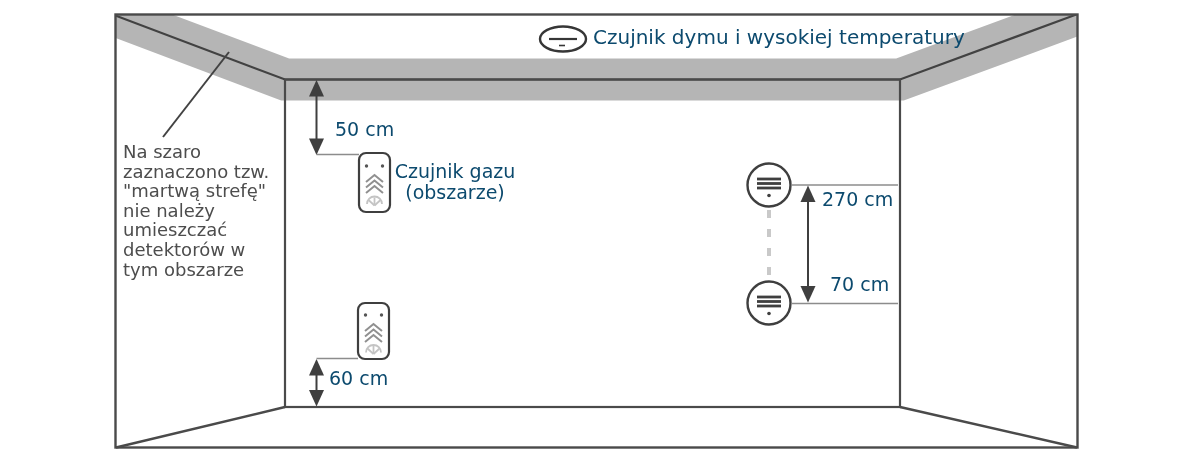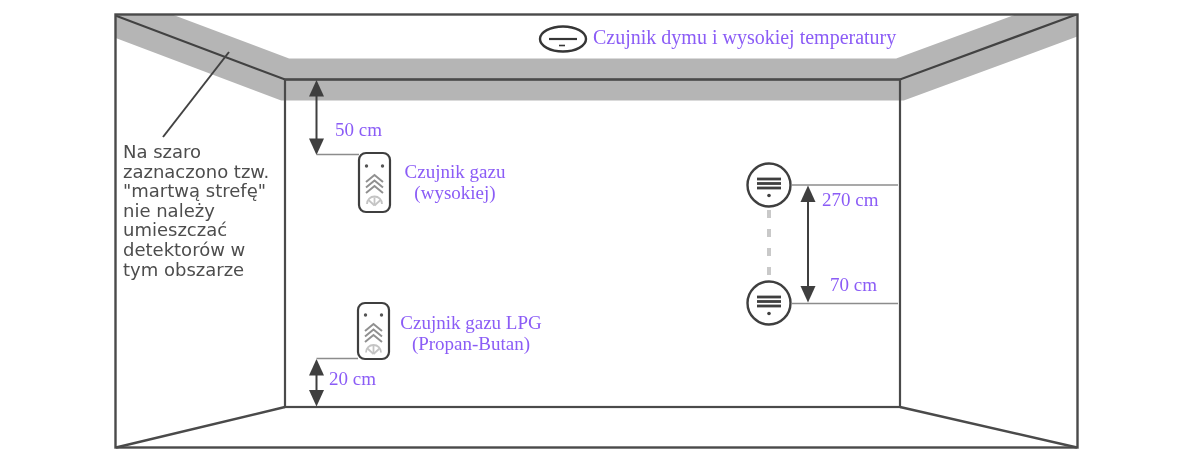--- a/index.html
+++ b/index.html
@@ -8,25 +8,24 @@
     width: 1200px;
     height: 457px;
     background: #ffffff;
     font-family: "DejaVu Sans", "Liberation Sans", sans-serif;
     color: #4d4d4d;
     overflow: hidden;
   }
   #drawing { position: absolute; left: 0; top: 0; }
   .lbl {
     position: absolute;
-    color: #8b5cf6;
+    color: #0c4a6e;
     font-size: 19px;
     line-height: 21px;
     white-space: nowrap;
-    font-family: Liberation Serif, serif;
   }
   .lbl.center { text-align: center; }
   .note {
     position: absolute;
     left: 123px; top: 142px;
     width: 170px;
     font-size: 18px;
     line-height: 19.6px;
     white-space: pre-line;
   }
@@ -164,27 +163,23 @@
 umieszczać
 detektorów w
 tym obszarze</div>
 
   <div class="lbl smoke-lbl">Czujnik dymu i wysokiej temperatury</div>
 
   <div class="lbl m50">50 cm</div>
 
   <div class="lbl center gas-lbl">
     <div>Czujnik gazu</div>
-    <div>(wysokiej)</div>
+    <div>(obszarze)</div>
   </div>
 
-  <div class="lbl center lpg-lbl">
-    <div>Czujnik gazu LPG</div>
-    <div>(Propan-Butan)</div>
-  </div>
 
-  <div class="lbl m30">20 cm</div>
+  <div class="lbl m30">60 cm</div>
 
 
   <div class="lbl m180">270 cm</div>
   <div class="lbl m70">70 cm</div>
 
 </div>
 
 </body></html>

